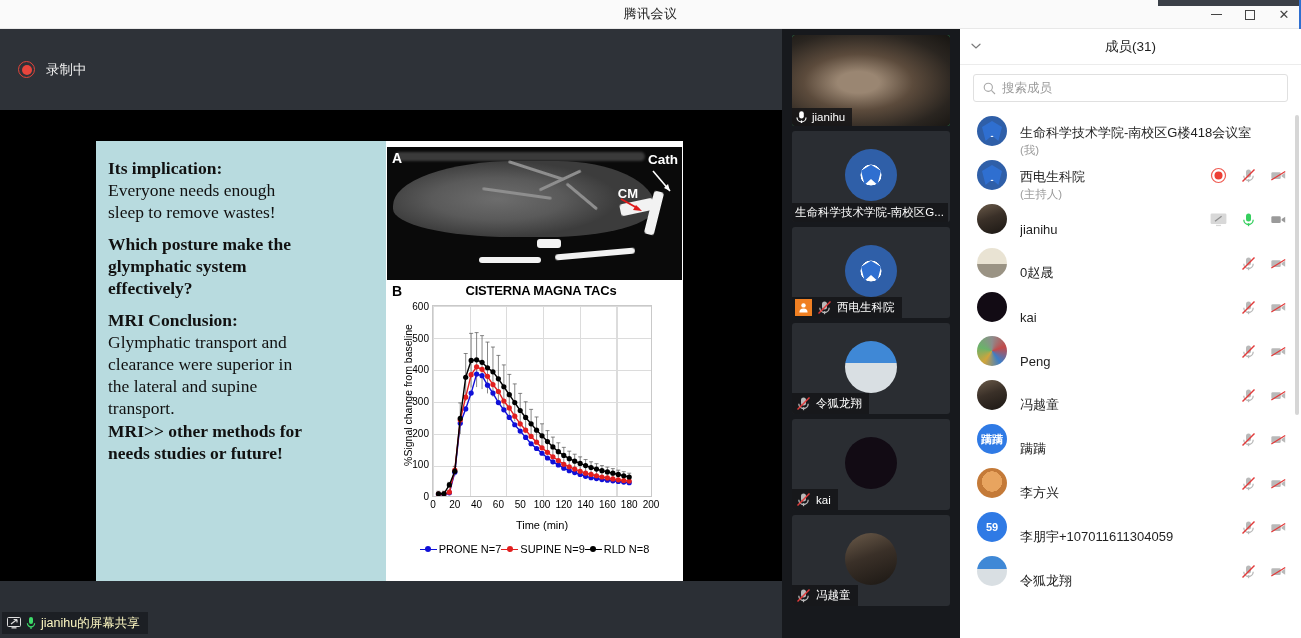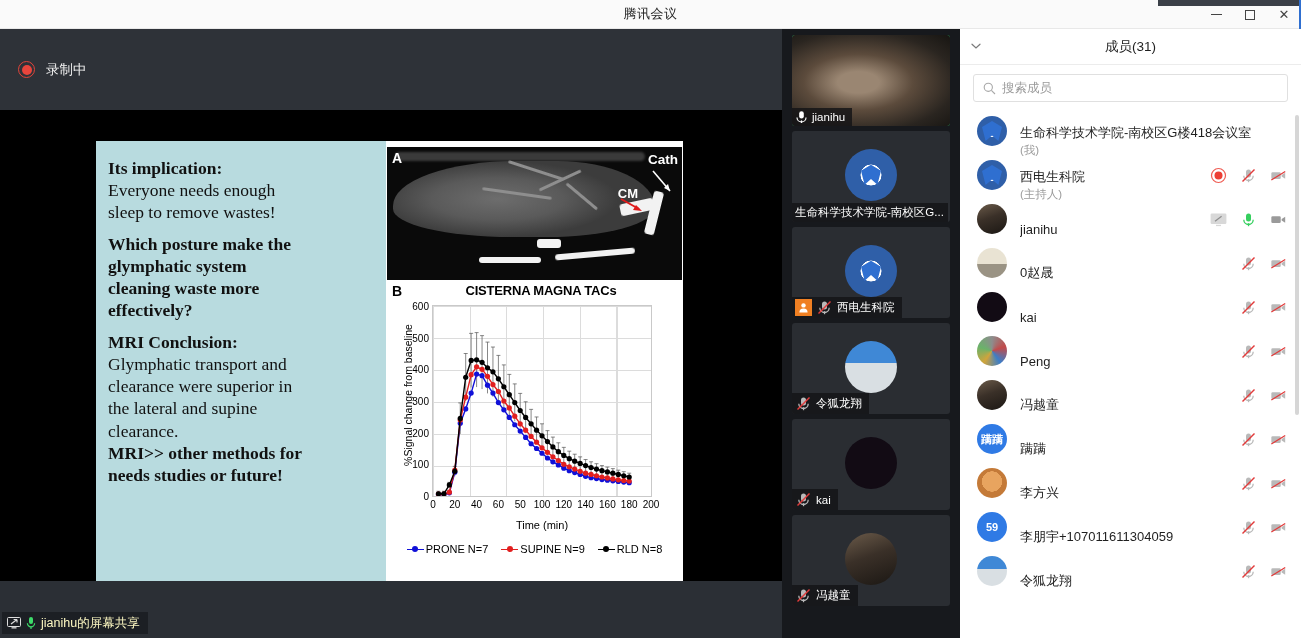--- a/index.html
+++ b/index.html
@@ -151,21 +151,21 @@
   .xtick {
     position: absolute; top: 100%; margin-top: 3px;
     font-size: 10px; color: #000; transform: translateX(-50%); white-space: nowrap;
   }
   .xlabel {
     position: absolute; left: 46px; top: 238px; width: 220px; text-align: center;
     font-size: 11px; color: #000;
   }
   .legend {
     position: absolute; left: 6px; top: 262px; width: 285px;
-    display: flex; justify-content: center; gap: 13px;
+    display: flex; justify-content: center; 
     font-size: 11px; color: #000;
   }
   .leg-item { display: flex; align-items: center; gap: 2px; white-space: nowrap; }
   .leg-mark { position: relative; width: 17px; height: 9px; }
   .leg-line { position: absolute; top: 4px; left: 0; width: 17px; height: 1.6px; }
   .leg-dot  { position: absolute; top: 1.5px; left: 5.5px; width: 6px; height: 6px; border-radius: 50%; }
 
   
   .share-label {
     position: absolute; left: 2px; bottom: 4px; height: 22px;
@@ -297,28 +297,27 @@
 
     <div class="slide">
 
       <div class="slide-left" id="slide-text">
           <div class="sl-b">Its implication:</div>
           <div class="sl-n">Everyone needs enough</div>
           <div class="sl-n">sleep to remove wastes!</div>
           <div class="sl-gap"></div>
           <div class="sl-b">Which posture make the</div>
           <div class="sl-b">glymphatic system</div>
-          <div class="sl-b">cleaning waste more</div>
           <div class="sl-b">effectively?</div>
           <div class="sl-gap"></div>
           <div class="sl-b">MRI Conclusion:</div>
           <div class="sl-n">Glymphatic transport and</div>
           <div class="sl-n">clearance were superior in</div>
           <div class="sl-n">the lateral  and supine</div>
-          <div class="sl-n">clearance.</div>
+          <div class="sl-n">transport.</div>
           <div class="sl-b">MRI&gt;&gt; other methods for</div>
           <div class="sl-b">needs studies or future!</div>
         </div>
 
       <div class="slide-right">
 
         <div class="mri">
           <div class="mri-top-band"></div>
           <div class="mri-brain"></div>
           <div class="mri-vessel" style="left:120px;top:22px;width:58px;height:3px;transform:rotate(18deg);"></div>

